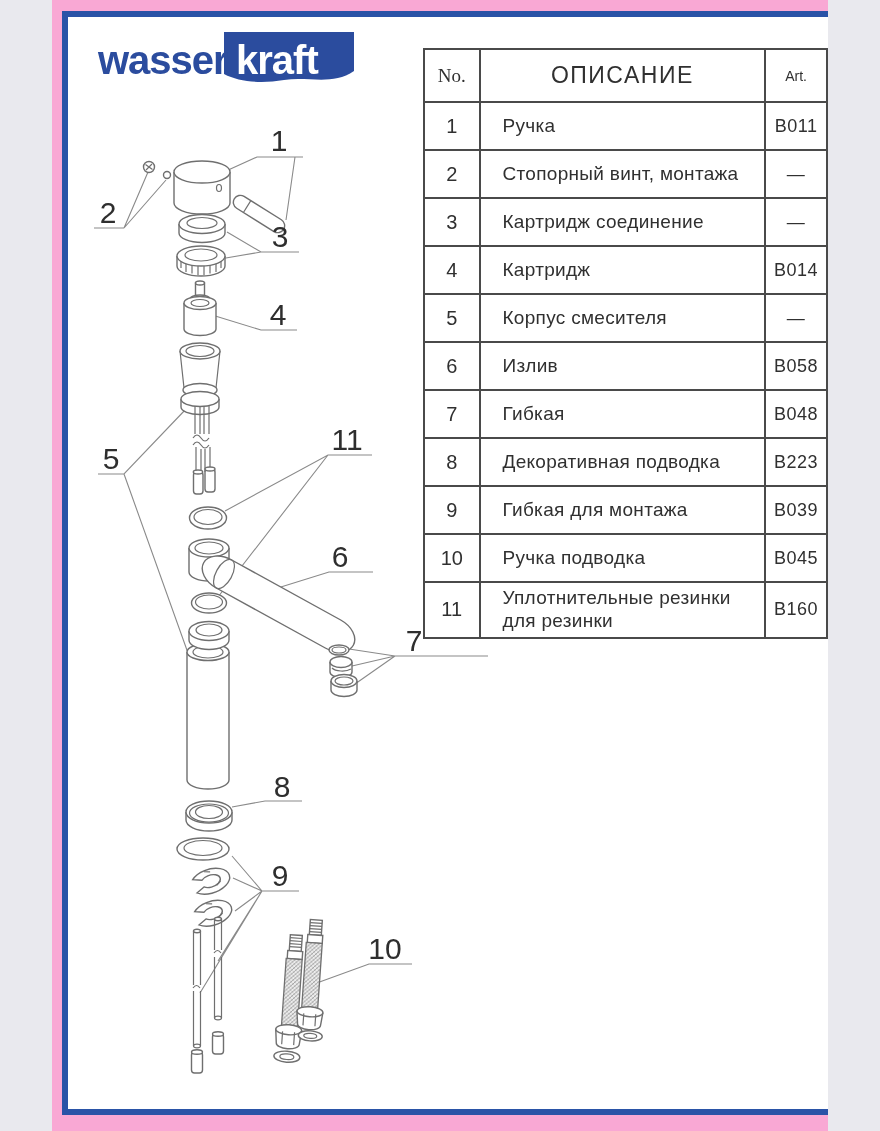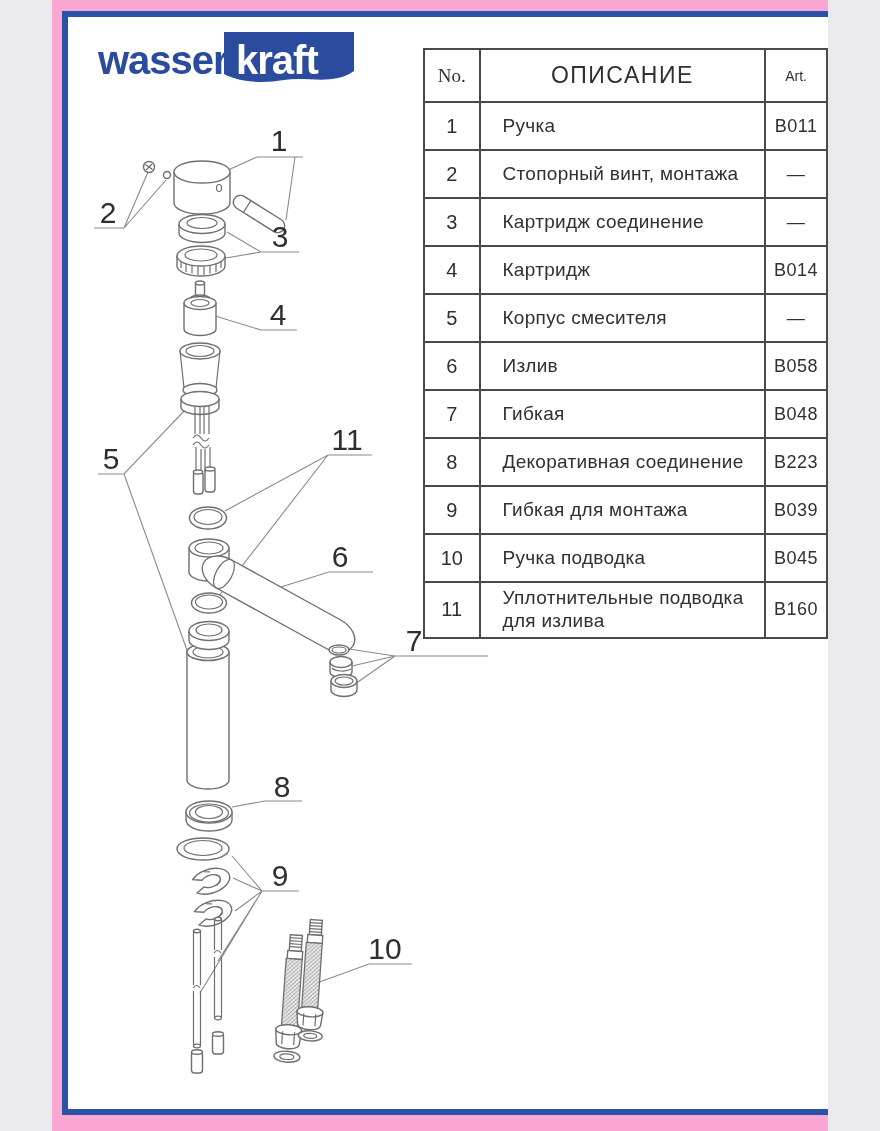--- a/index.html
+++ b/index.html
@@ -268,33 +268,33 @@
           <td class="cell-desc">Излив</td>
           <td class="cell-art">B058</td>
         </tr>
         <tr>
           <td class="cell-no">7</td>
           <td class="cell-desc">Гибкая</td>
           <td class="cell-art">B048</td>
         </tr>
         <tr>
           <td class="cell-no">8</td>
-          <td class="cell-desc">Декоративная соединение</td>
+          <td class="cell-desc">Декоративная подводка</td>
           <td class="cell-art">B223</td>
         </tr>
         <tr>
           <td class="cell-no">9</td>
           <td class="cell-desc">Гибкая для монтажа</td>
           <td class="cell-art">B039</td>
         </tr>
         <tr>
           <td class="cell-no">10</td>
           <td class="cell-desc">Ручка подводка</td>
           <td class="cell-art">B045</td>
         </tr>
         <tr>
           <td class="cell-no">11</td>
-          <td class="cell-desc">Уплотнительные подводка для излива</td>
+          <td class="cell-desc">Уплотнительные резинки для резинки</td>
           <td class="cell-art">B160</td>
         </tr>
       </tbody>
   </table>
 </div>
 
 </body></html>

